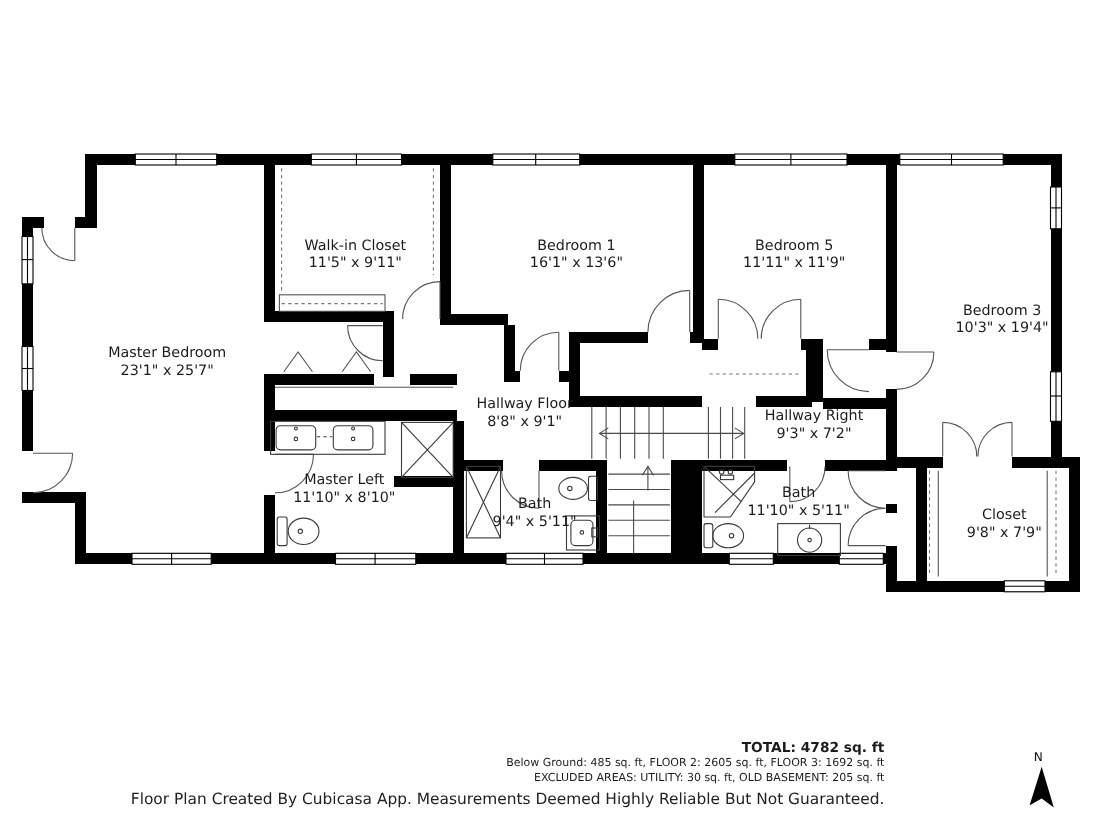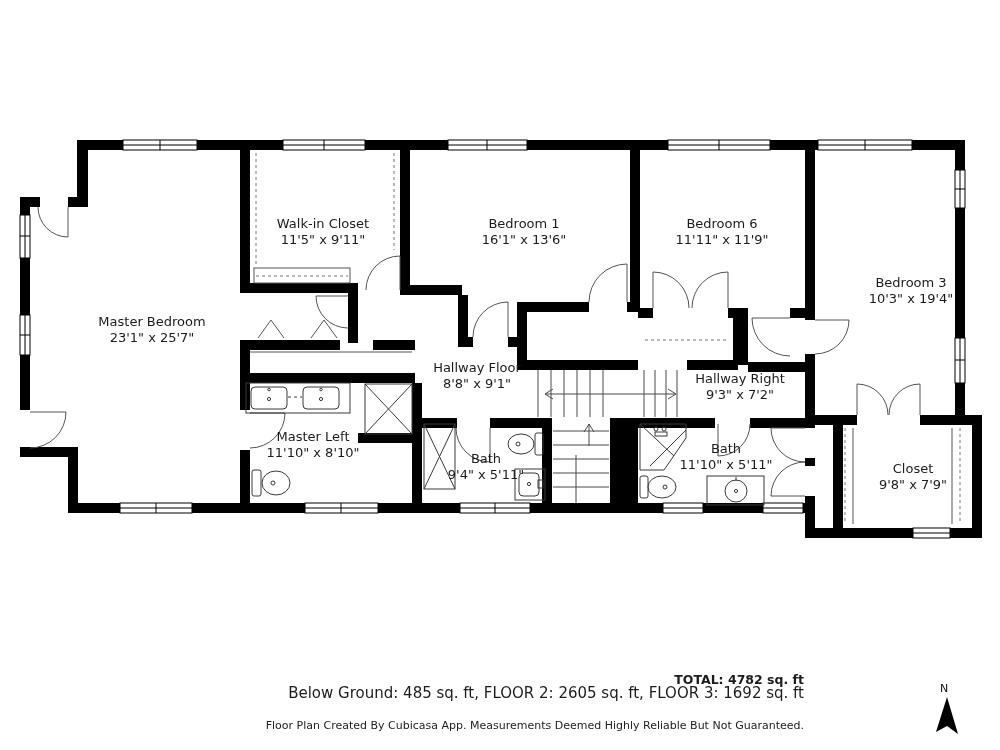--- a/index.html
+++ b/index.html
@@ -4,22 +4,22 @@
 <style>
   html,body{margin:0;padding:0;background:#ffffff;}
   #stage{position:relative;width:1000px;height:750px;background:#ffffff;overflow:hidden;
          font-family:"DejaVu Sans","Liberation Sans",sans-serif;color:#1c1c1c;}
   #plan-svg{position:absolute;left:0;top:0;}
   .room-label{position:absolute;transform:translateX(-50%);text-align:center;white-space:nowrap;
               font-size:12.5px;line-height:16px;color:#1c1c1c;}
   .room-name,.room-dims{font-size:13px;line-height:16px;}
   #footer{position:absolute;left:0;top:672px;width:804px;text-align:right;}
   .footer-total{font-size:12.5px;font-weight:bold;line-height:15px;}
-  .footer-line{font-size:15px;line-height:13.5px;}
-  .footer-disclaimer{font-size:11px;line-height:10px;margin-top:20px;color:#222;}
+  .footer-line{font-size:10px;line-height:13.5px;}
+  .footer-disclaimer{font-size:14px;line-height:10px;margin-top:8px;color:#222;}
   .compass-n{position:absolute;left:936px;top:682px;width:16px;text-align:center;
              font-size:11px;color:#111;}
 </style>
 </head>
 <body>
 
 <div id="stage">
 
   <svg id="plan-svg" width="1000" height="750" viewBox="0 0 1000 750">
 
@@ -366,21 +366,21 @@
   </div>
   <div class="room-label" style="left:323px;top:216px">
     <div class="room-name">Walk-in Closet</div>
     <div class="room-dims">11'5" x 9'11"</div>
   </div>
   <div class="room-label" style="left:524px;top:216px">
     <div class="room-name">Bedroom 1</div>
     <div class="room-dims">16'1" x 13'6"</div>
   </div>
   <div class="room-label" style="left:722px;top:216px">
-    <div class="room-name">Bedroom 6</div>
+    <div class="room-name">Bedroom 5</div>
     <div class="room-dims">11'11" x 11'9"</div>
   </div>
   <div class="room-label" style="left:911px;top:275px">
     <div class="room-name">Bedroom 3</div>
     <div class="room-dims">10'3" x 19'4"</div>
   </div>
   <div class="room-label" style="left:477px;top:360px">
     <div class="room-name">Hallway Floor</div>
     <div class="room-dims">8'8" x 9'1"</div>
   </div>
@@ -401,18 +401,19 @@
     <div class="room-dims">11'10" x 5'11"</div>
   </div>
   <div class="room-label" style="left:913px;top:461px">
     <div class="room-name">Closet</div>
     <div class="room-dims">9'8" x 7'9"</div>
   </div>
 
   <div id="footer">
     <div class="footer-total">TOTAL: 4782 sq. ft</div>
     <div class="footer-line">Below Ground: 485 sq. ft, FLOOR 2: 2605 sq. ft, FLOOR 3: 1692 sq. ft</div>
+    <div class="footer-line">EXCLUDED AREAS: UTILITY: 30 sq. ft, OLD BASEMENT: 205 sq. ft</div>
     <div class="footer-disclaimer">Floor Plan Created By Cubicasa App. Measurements Deemed Highly Reliable But Not Guaranteed.</div>
   </div>
 
   <div class="compass-n">N</div>
 
 </div>
 
 </body></html>

